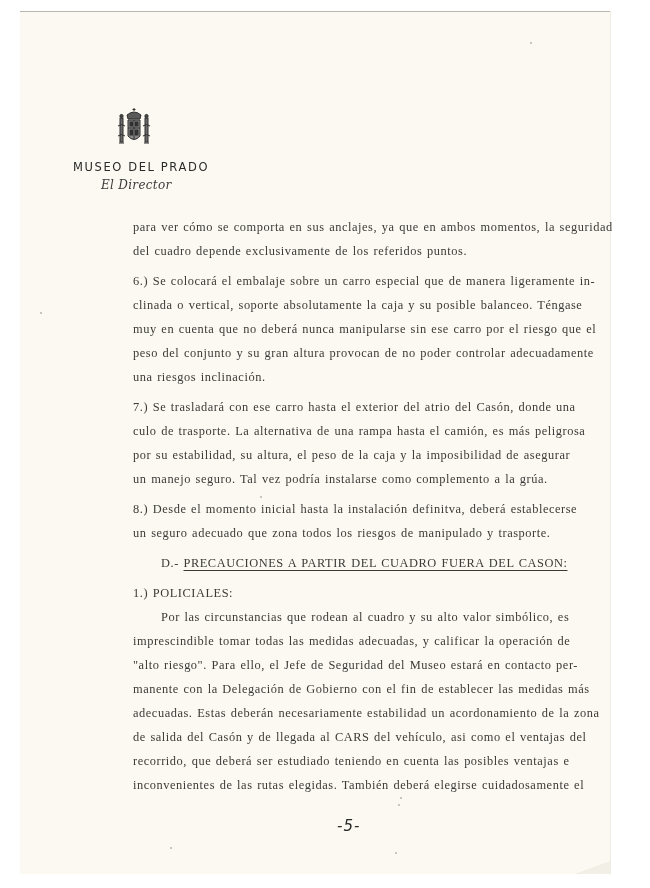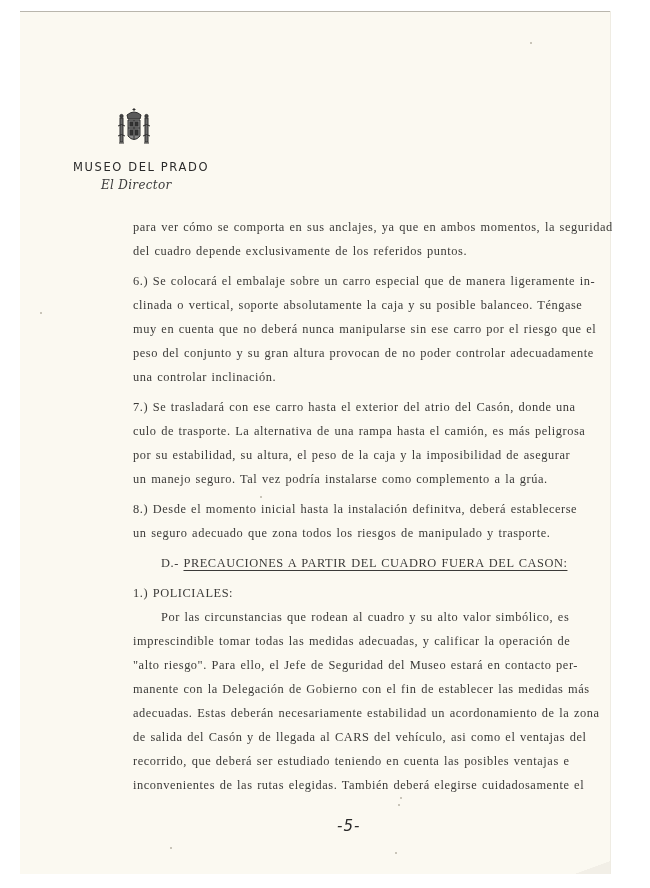--- a/index.html
+++ b/index.html
@@ -160,21 +160,21 @@
     <div class="line">para ver cómo se comporta en sus anclajes, ya que en ambos momentos, la seguridad</div>
     <div class="line">del cuadro  depende exclusivamente de los referidos puntos.</div>
   </div>
   <div class="gap-sm"></div>
 
   <div>
     <div class="line">6.) Se colocará el embalaje sobre un carro especial que de manera ligeramente in-</div>
     <div class="line">clinada o vertical, soporte absolutamente la caja y su posible balanceo. Téngase</div>
     <div class="line">muy en cuenta que no deberá nunca manipularse sin ese carro por el riesgo que el</div>
     <div class="line">peso del conjunto y su gran altura provocan de no poder controlar adecuadamente</div>
-    <div class="line">una controlar inclinación.</div>
+    <div class="line">una riesgos inclinación.</div>
   </div>
   <div class="gap-sm"></div>
 
   <div>
     <div class="line">7.) Se trasladará con ese carro hasta el exterior del atrio del Casón, donde una</div>
     <div class="line">culo de trasporte. La alternativa de una rampa hasta el camión, es más peligrosa</div>
     <div class="line">por su estabilidad, su altura, el peso de la caja y la imposibilidad de asegurar</div>
     <div class="line">un manejo seguro. Tal vez podría instalarse como complemento a la grúa.</div>
   </div>
   <div class="gap-sm"></div>

